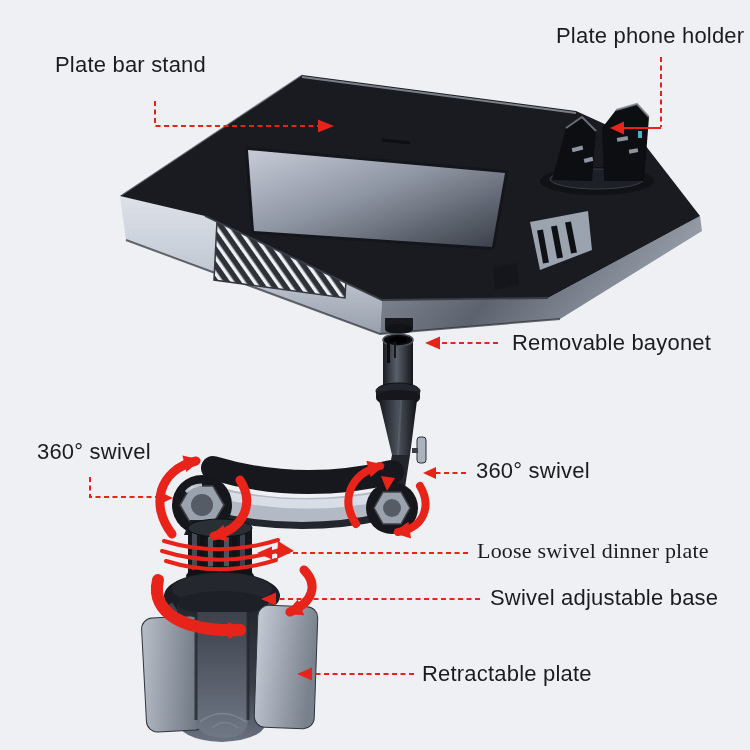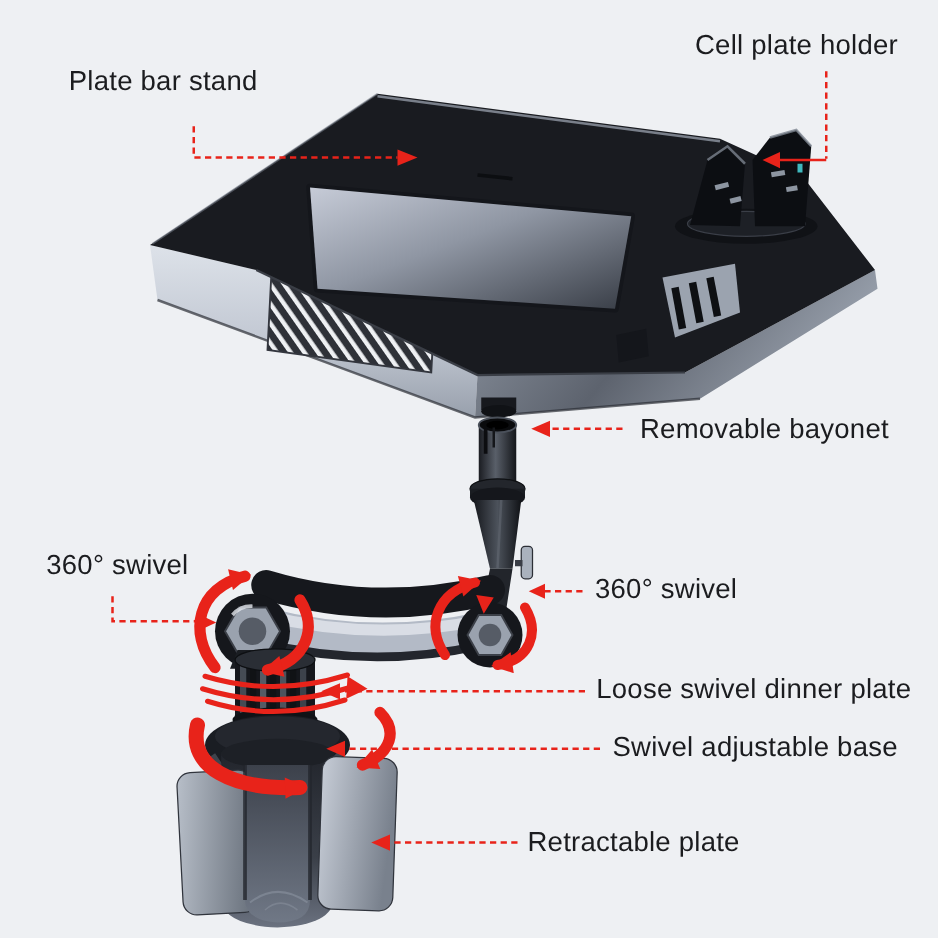--- a/index.html
+++ b/index.html
@@ -240,25 +240,25 @@
     </g>
     <g>
       <path d="M414,674 H312" stroke-dasharray="5 3.5"></path>
       <polygon points="312,667.5 297,674 312,680.5" fill="#e8231a" stroke="none"></polygon>
     </g>
   </g>
 </svg>
 
 <div class="callout-label" style="left:55px;top:53px;">Plate bar stand</div>
 
-<div class="callout-label" style="left:556px;top:24px;">Cell plate holder</div>
+<div class="callout-label" style="left:556px;top:24px;">Plate phone holder</div>
 
 <div class="callout-label" style="left:512px;top:331px;text-align:right;">Removable bayonet</div>
 
 <div class="callout-label" style="left:37px;top:440px;">360° swivel</div>
 
 <div class="callout-label" style="left:476px;top:459px;">360° swivel</div>
 
-<div class="callout-label" style="left:477px;top:539px;">Loose swivel dinner plate</div>
+<div class="callout-label" style="left:477px;top:539px;font-family:Liberation Serif, serif;">Loose swivel dinner plate</div>
 
 <div class="callout-label" style="left:490px;top:586px;">Swivel adjustable base</div>
 
 <div class="callout-label" style="left:422px;top:662px;">Retractable plate</div>
 
 </body></html>

